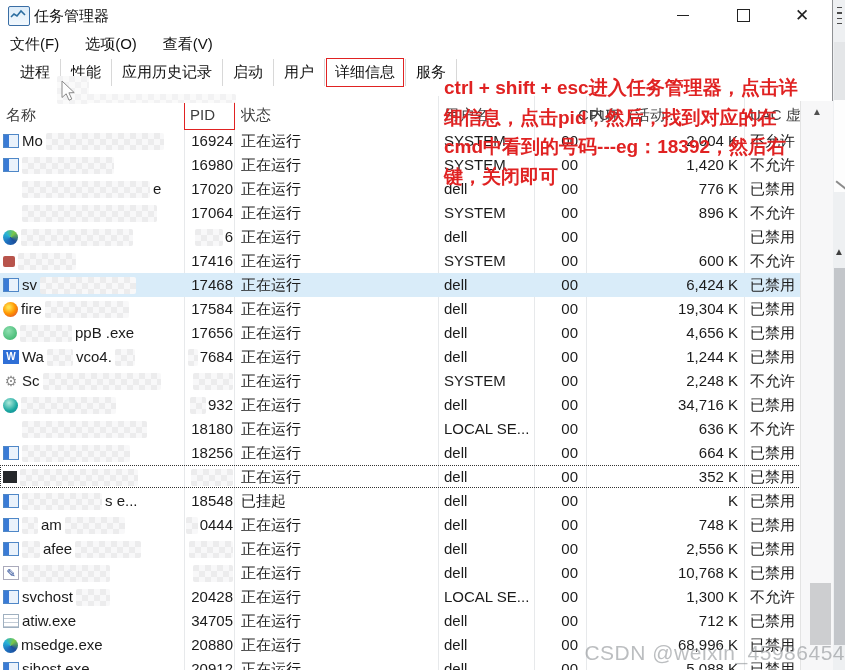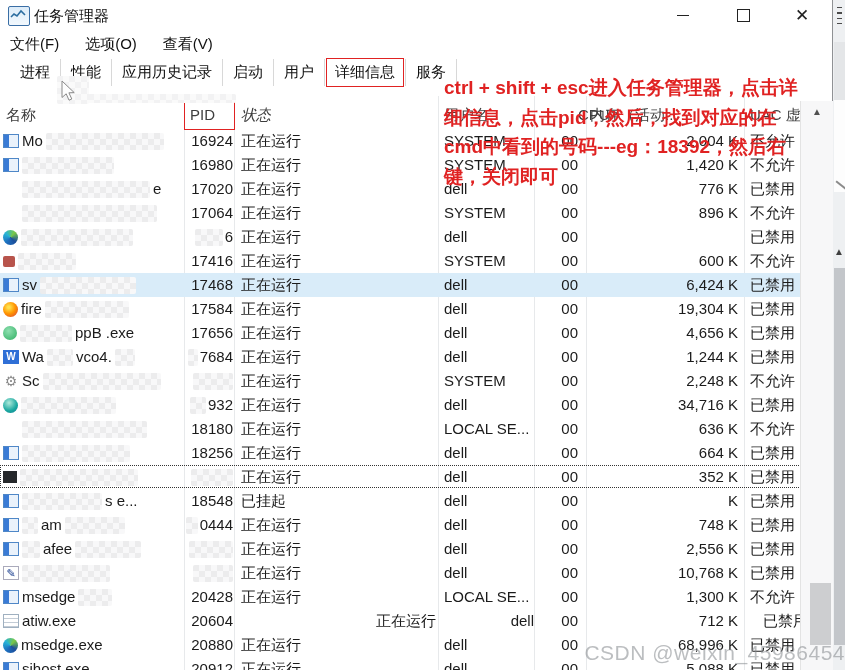--- a/index.html
+++ b/index.html
@@ -130,21 +130,21 @@
     <div class="colline" style="left: 534px;"></div>
     <div class="colline" style="left: 586px;"></div>
     <div class="colline" style="left: 744px;"></div>
   </div>
 
 <div id="header" class="abs">
   <div id="pid-box"></div>
 <div class="hcell" style="left: 6px;">名称</div>
     <div class="hcell" style="left: 190px;">PID</div>
     <span id="pid-sort">^</span>
-    <div class="hcell" style="left: 241px; font-style: italic;">状态</div>
+    <div class="hcell" style="left: 241px;">状态</div>
     <div class="hcell" style="left: 444px;">用户名</div>
     <div class="hcell" style="left: 578px;">CPU</div>
     <div class="hcell" style="left: 590px;">内存（活动...</div>
     <div class="hcell" style="left: 750px;">UAC 虚拟化</div>
   </div>
 
 <div id="rows" class="abs">
     <div class="row" style="top: 0px;">
       <div class="cell c-name">
         <span class="ric ic-app-window"></span>
@@ -461,41 +461,41 @@
       <div class="cell c-user">dell</div>
       <div class="cell c-cpu">00</div>
       <div class="cell c-mem">
         <span>10,768 K</span>
       </div>
       <div class="cell c-uac">已禁用</div>
     </div>
     <div class="row" style="top: 456px;">
       <div class="cell c-name">
         <span class="ric ic-app-window"></span>
-        <span>msedge</span>
+        <span>svchost</span>
         <span class="mosaic" style="width: 34px;"></span>
       </div>
       <div class="cell c-pid">
         <span>20428</span>
       </div>
       <div class="cell c-status">正在运行</div>
       <div class="cell c-user">LOCAL SE...</div>
       <div class="cell c-cpu">00</div>
       <div class="cell c-mem">
         <span>1,300 K</span>
       </div>
       <div class="cell c-uac">不允许</div>
     </div>
-    <div class="row" style="top: 480px; text-align: right;">
+    <div class="row" style="top: 480px;">
       <div class="cell c-name">
         <span class="ric ic-document"></span>
         <span>atiw.exe</span>
       </div>
       <div class="cell c-pid">
-        <span>20604</span>
+        <span>34705</span>
       </div>
       <div class="cell c-status">正在运行</div>
       <div class="cell c-user">dell</div>
       <div class="cell c-cpu">00</div>
       <div class="cell c-mem">
         <span>712 K</span>
       </div>
       <div class="cell c-uac">已禁用</div>
     </div>
     <div class="row" style="top: 504px;">

